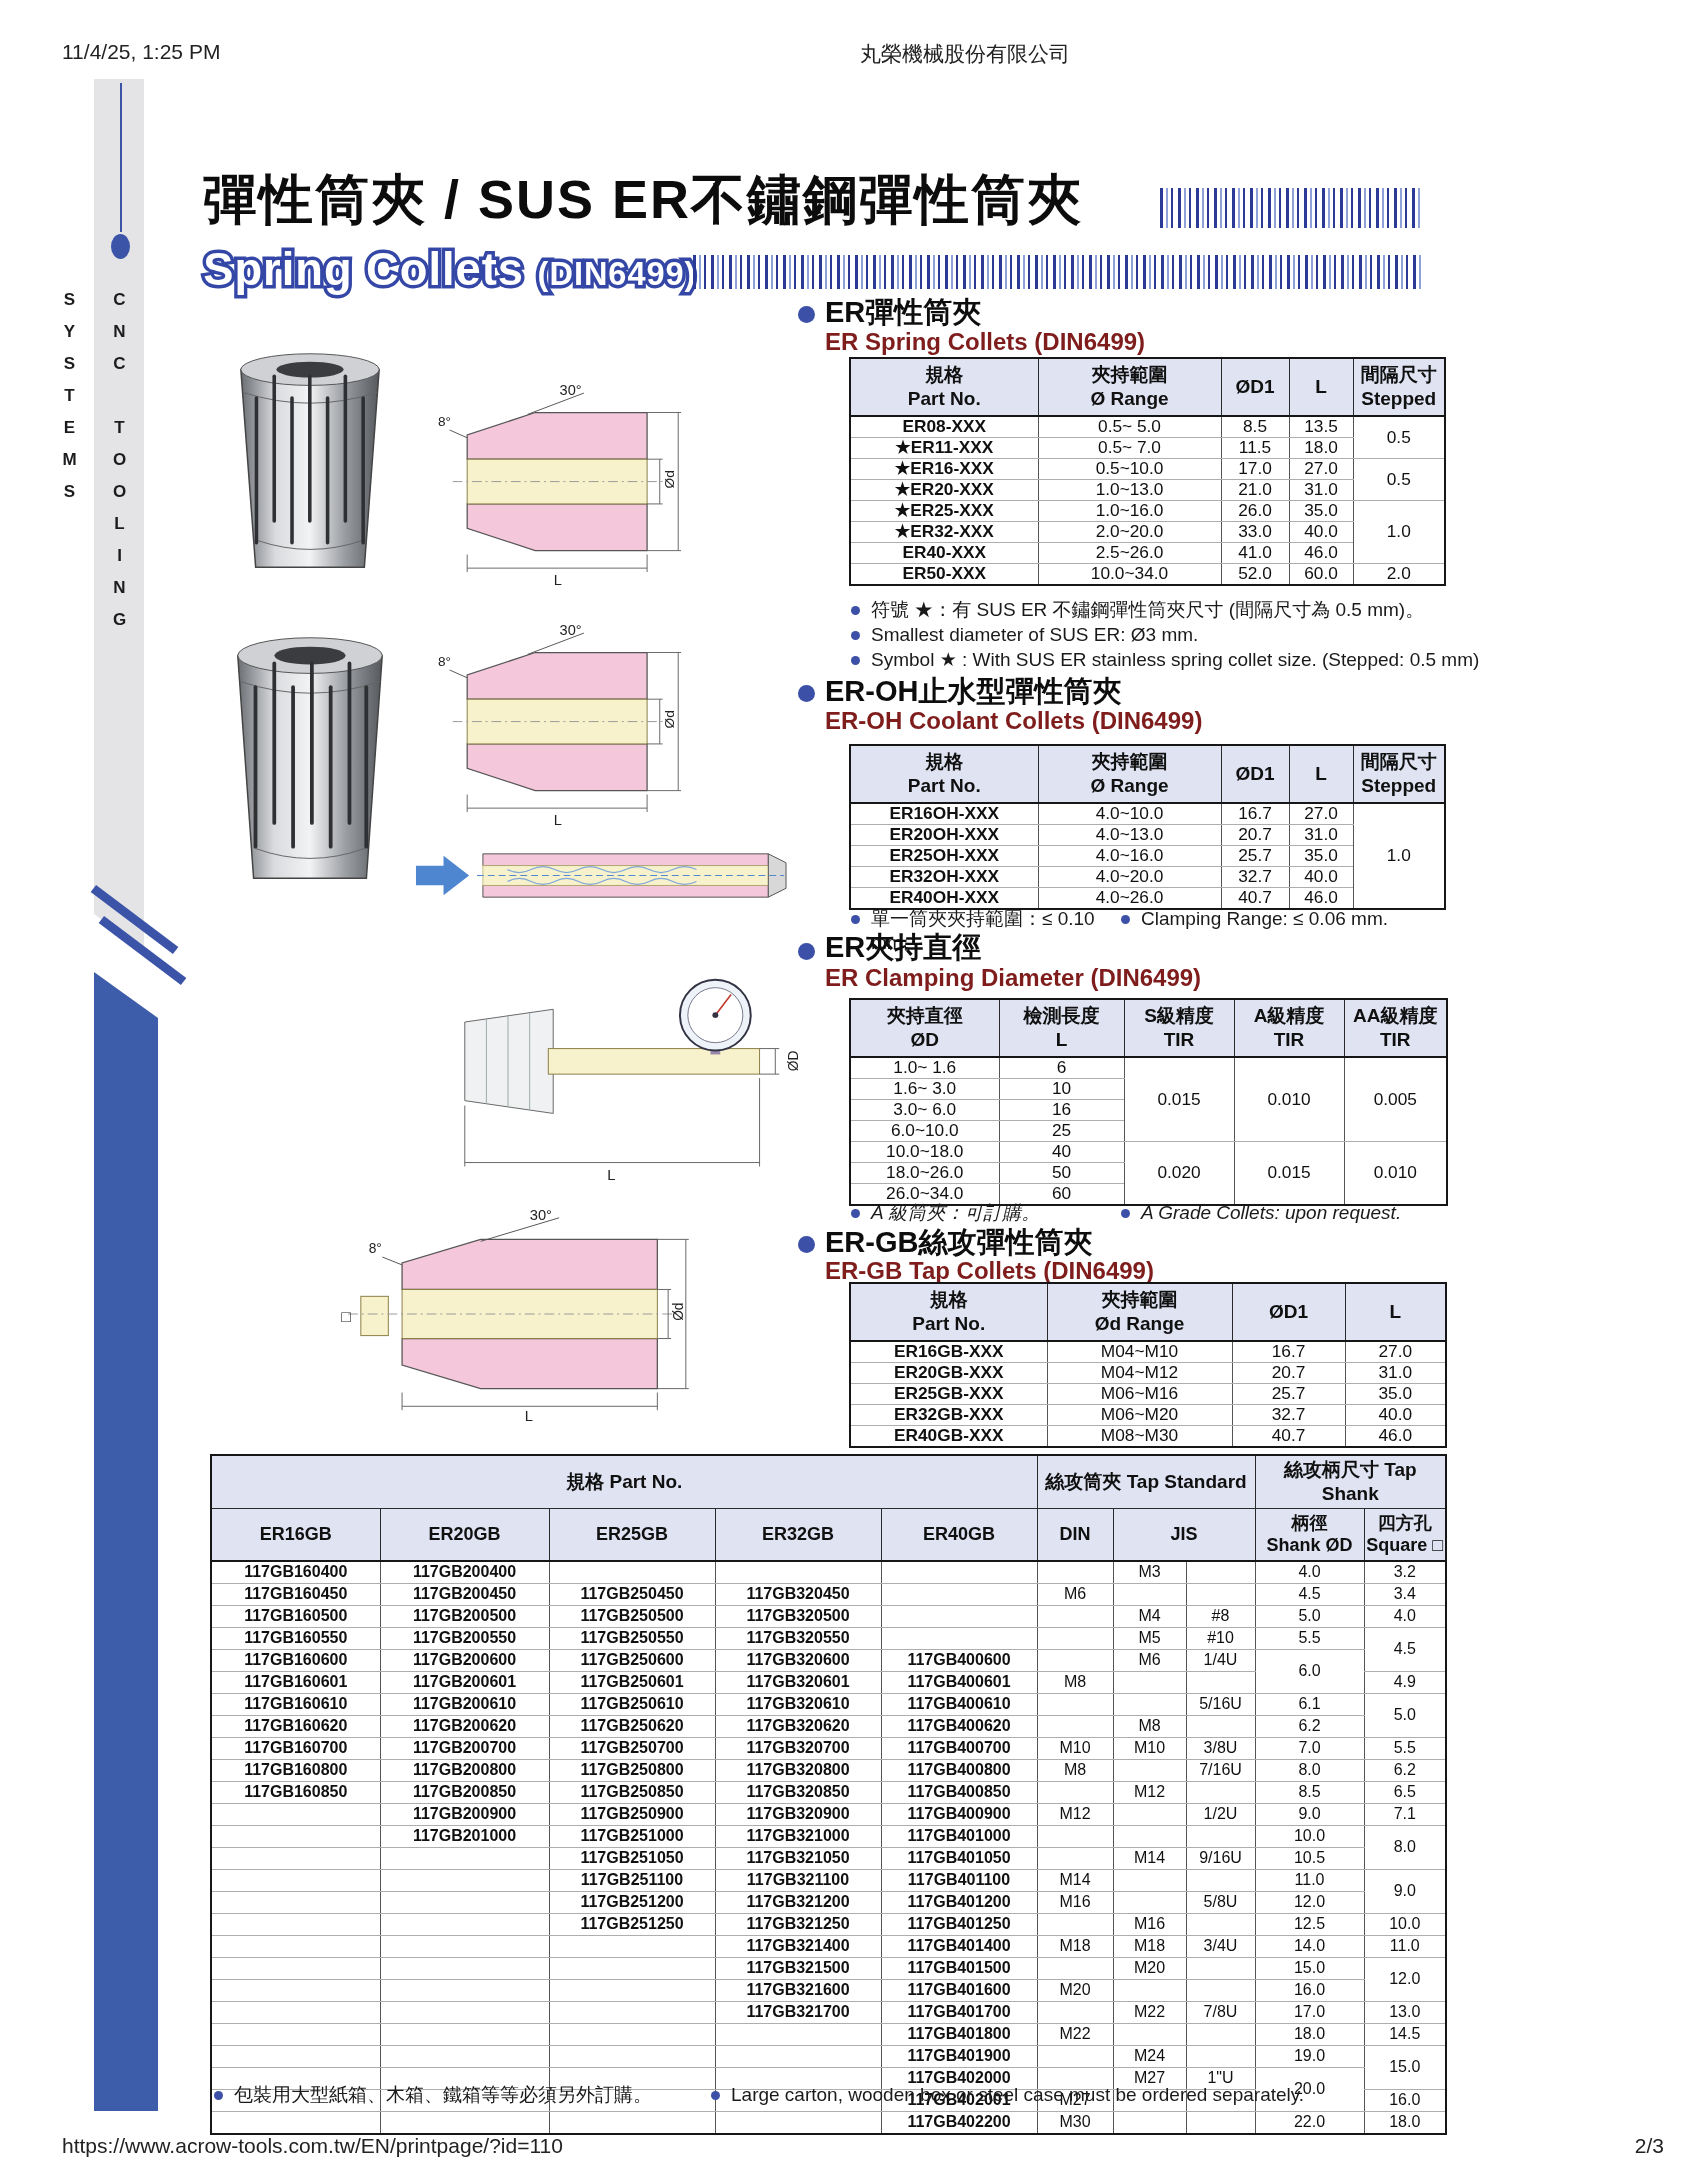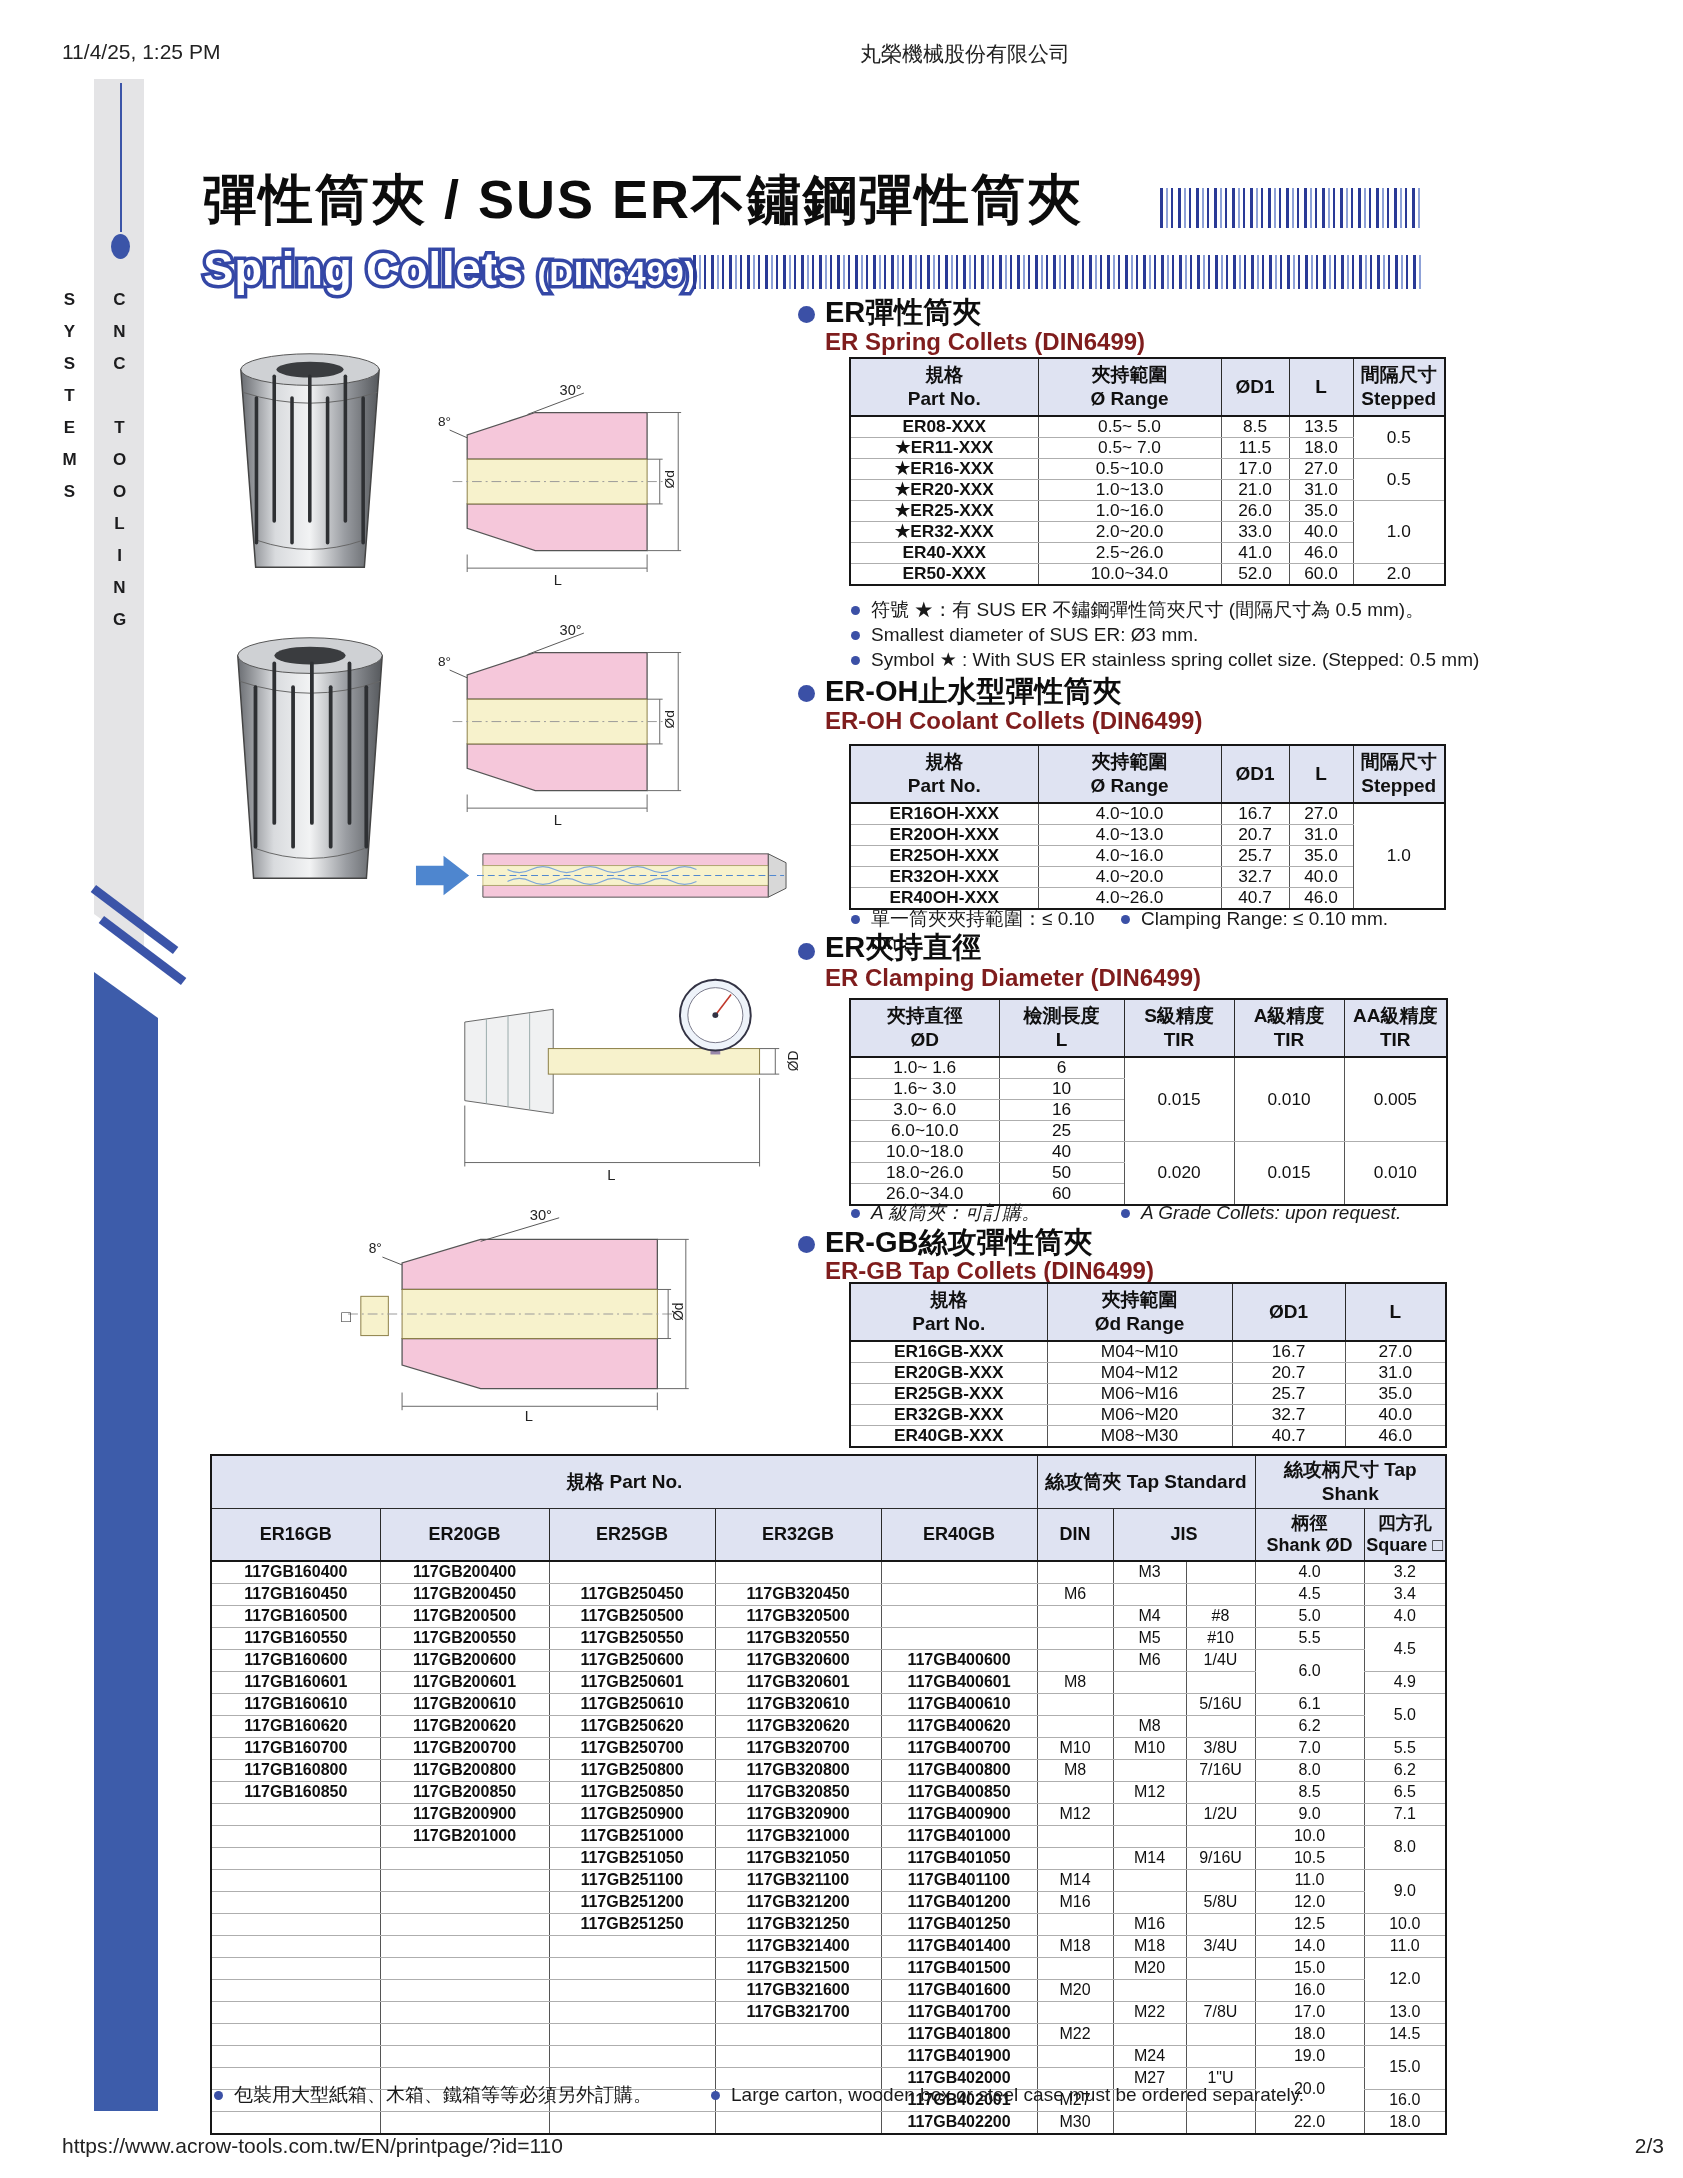--- a/index.html
+++ b/index.html
@@ -397,21 +397,21 @@
         </tbody>
       </table>
     </div>
   <div class="abs note-row" id="note2" style="left:851px;top:907px;">
       <div class="note">
         <span class="nb"></span>
         <span>單一筒夾夾持範圍：≤ 0.10 mm。</span>
       </div>
       <div class="note">
         <span class="nb"></span>
-        <span>Clamping  Range: ≤ 0.10 mm.</span>
+        <span>Clamping  Range: ≤ 0.06 mm.</span>
       </div>
     </div>
 
   <div class="abs sec-dot" style="left:798px;top:943px;"></div>
   <div class="abs sec-zh" style="left:825px;top:928px;">ER夾持直徑</div>
   <div class="abs sec-en" style="left:825px;top:964px;">ER Clamping Diameter (DIN6499)</div>
   <div class="abs t-sm" style="left:849px;top:998px;">
       <table>
         <colgroup>
           <col style="width: 149px;">

